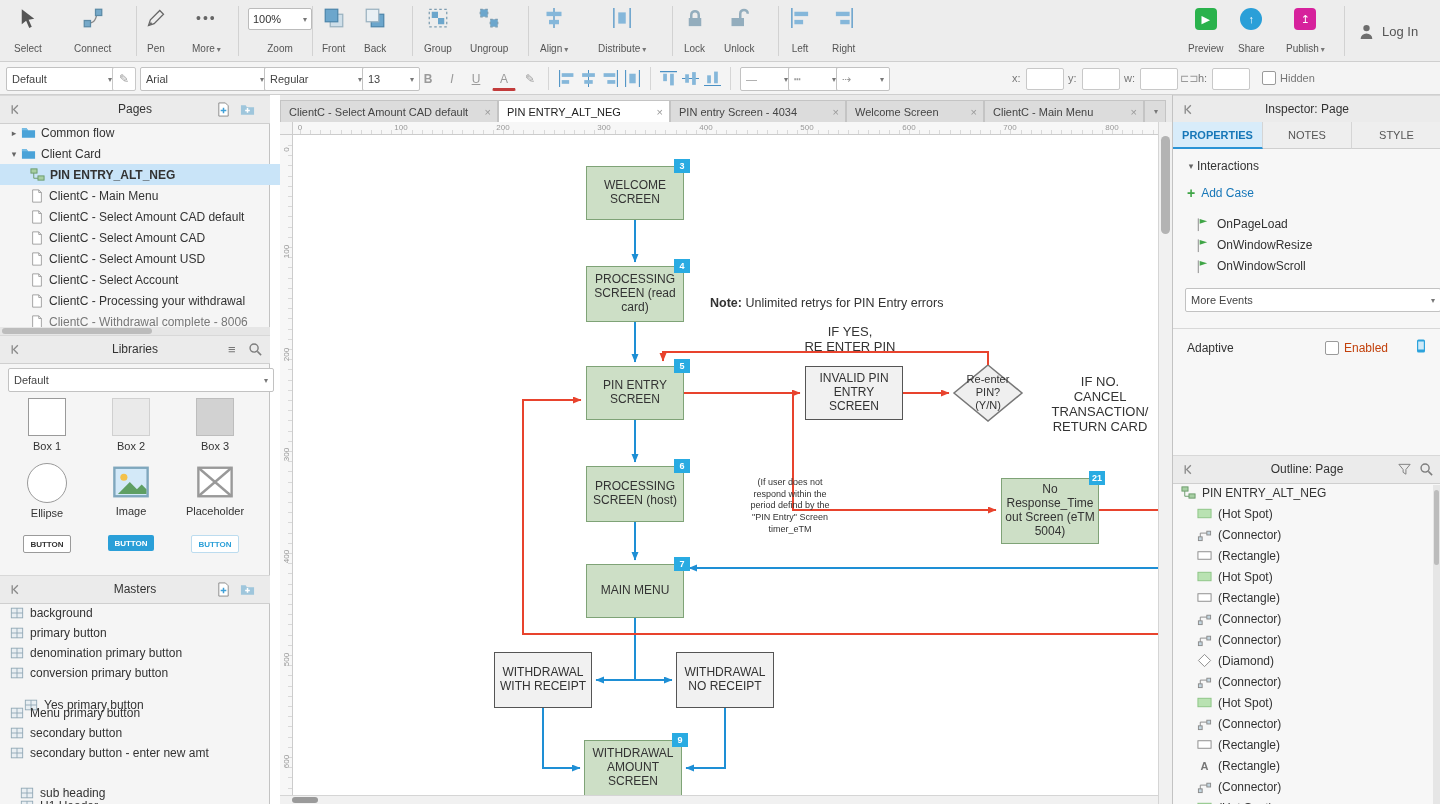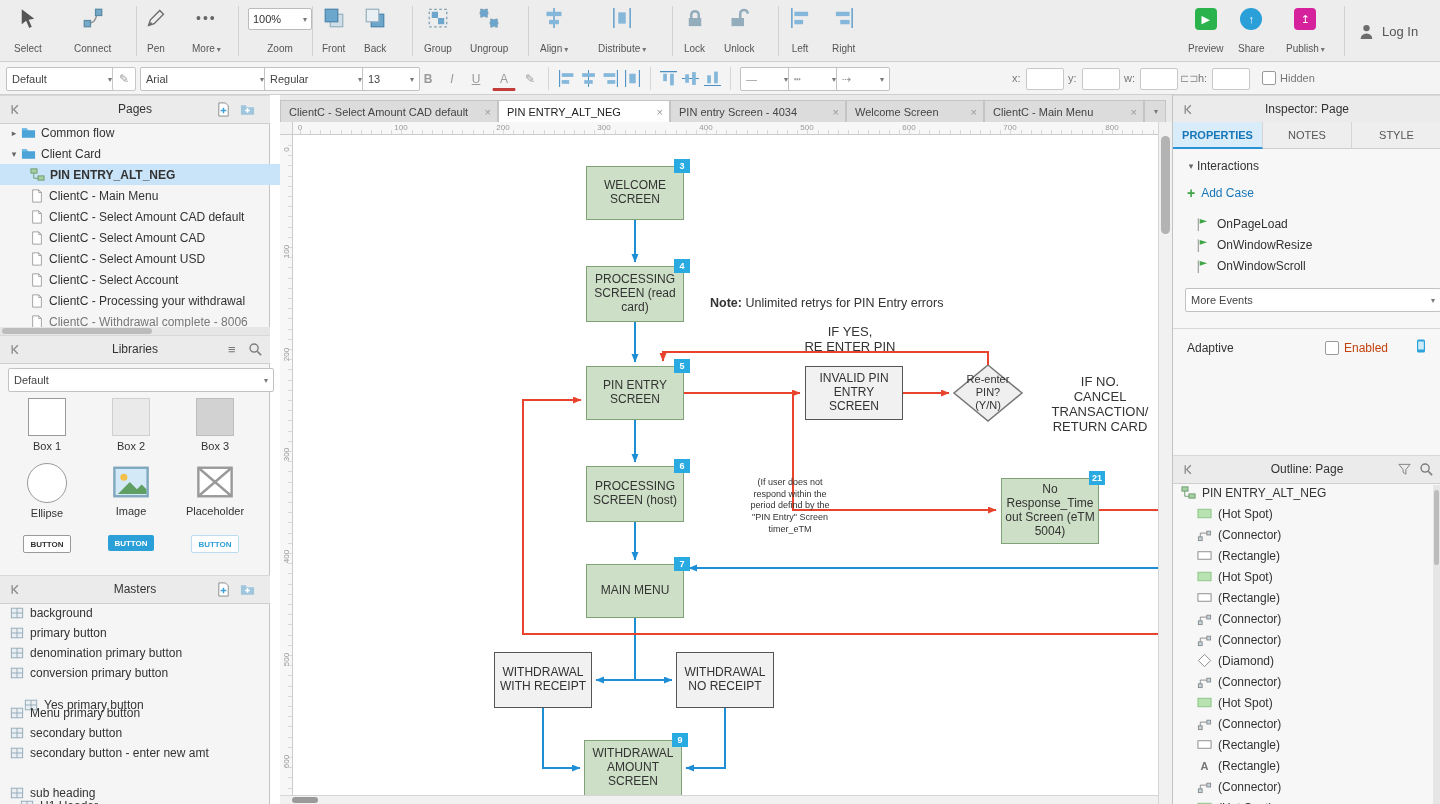--- a/index.html
+++ b/index.html
@@ -605,21 +605,21 @@
         <use href="#sym-master"></use>
       </svg>
       <span>secondary button - enter new amt</span>
     </div>
   <div class="m-row" style="top:701px;padding-left:20px">
       <svg class="ic" width="14" height="14" style="margin-right:6px">
         <use href="#sym-master"></use>
       </svg>
       <span>H1 Header</span>
     </div>
-  <div class="m-row" style="top:688px;padding-left:10px">
+  <div class="m-row" style="top:688px;padding-left:20px">
       <svg class="ic" width="14" height="14" style="margin-right:6px">
         <use href="#sym-master"></use>
       </svg>
       <span>sub heading</span>
     </div>
 </div>
 
 <div id="tab-bar" class="abs">
   <div class="doc-tab" style="left:0;width:218px">
     <span class="tab-lbl">ClientC - Select Amount CAD default</span>

